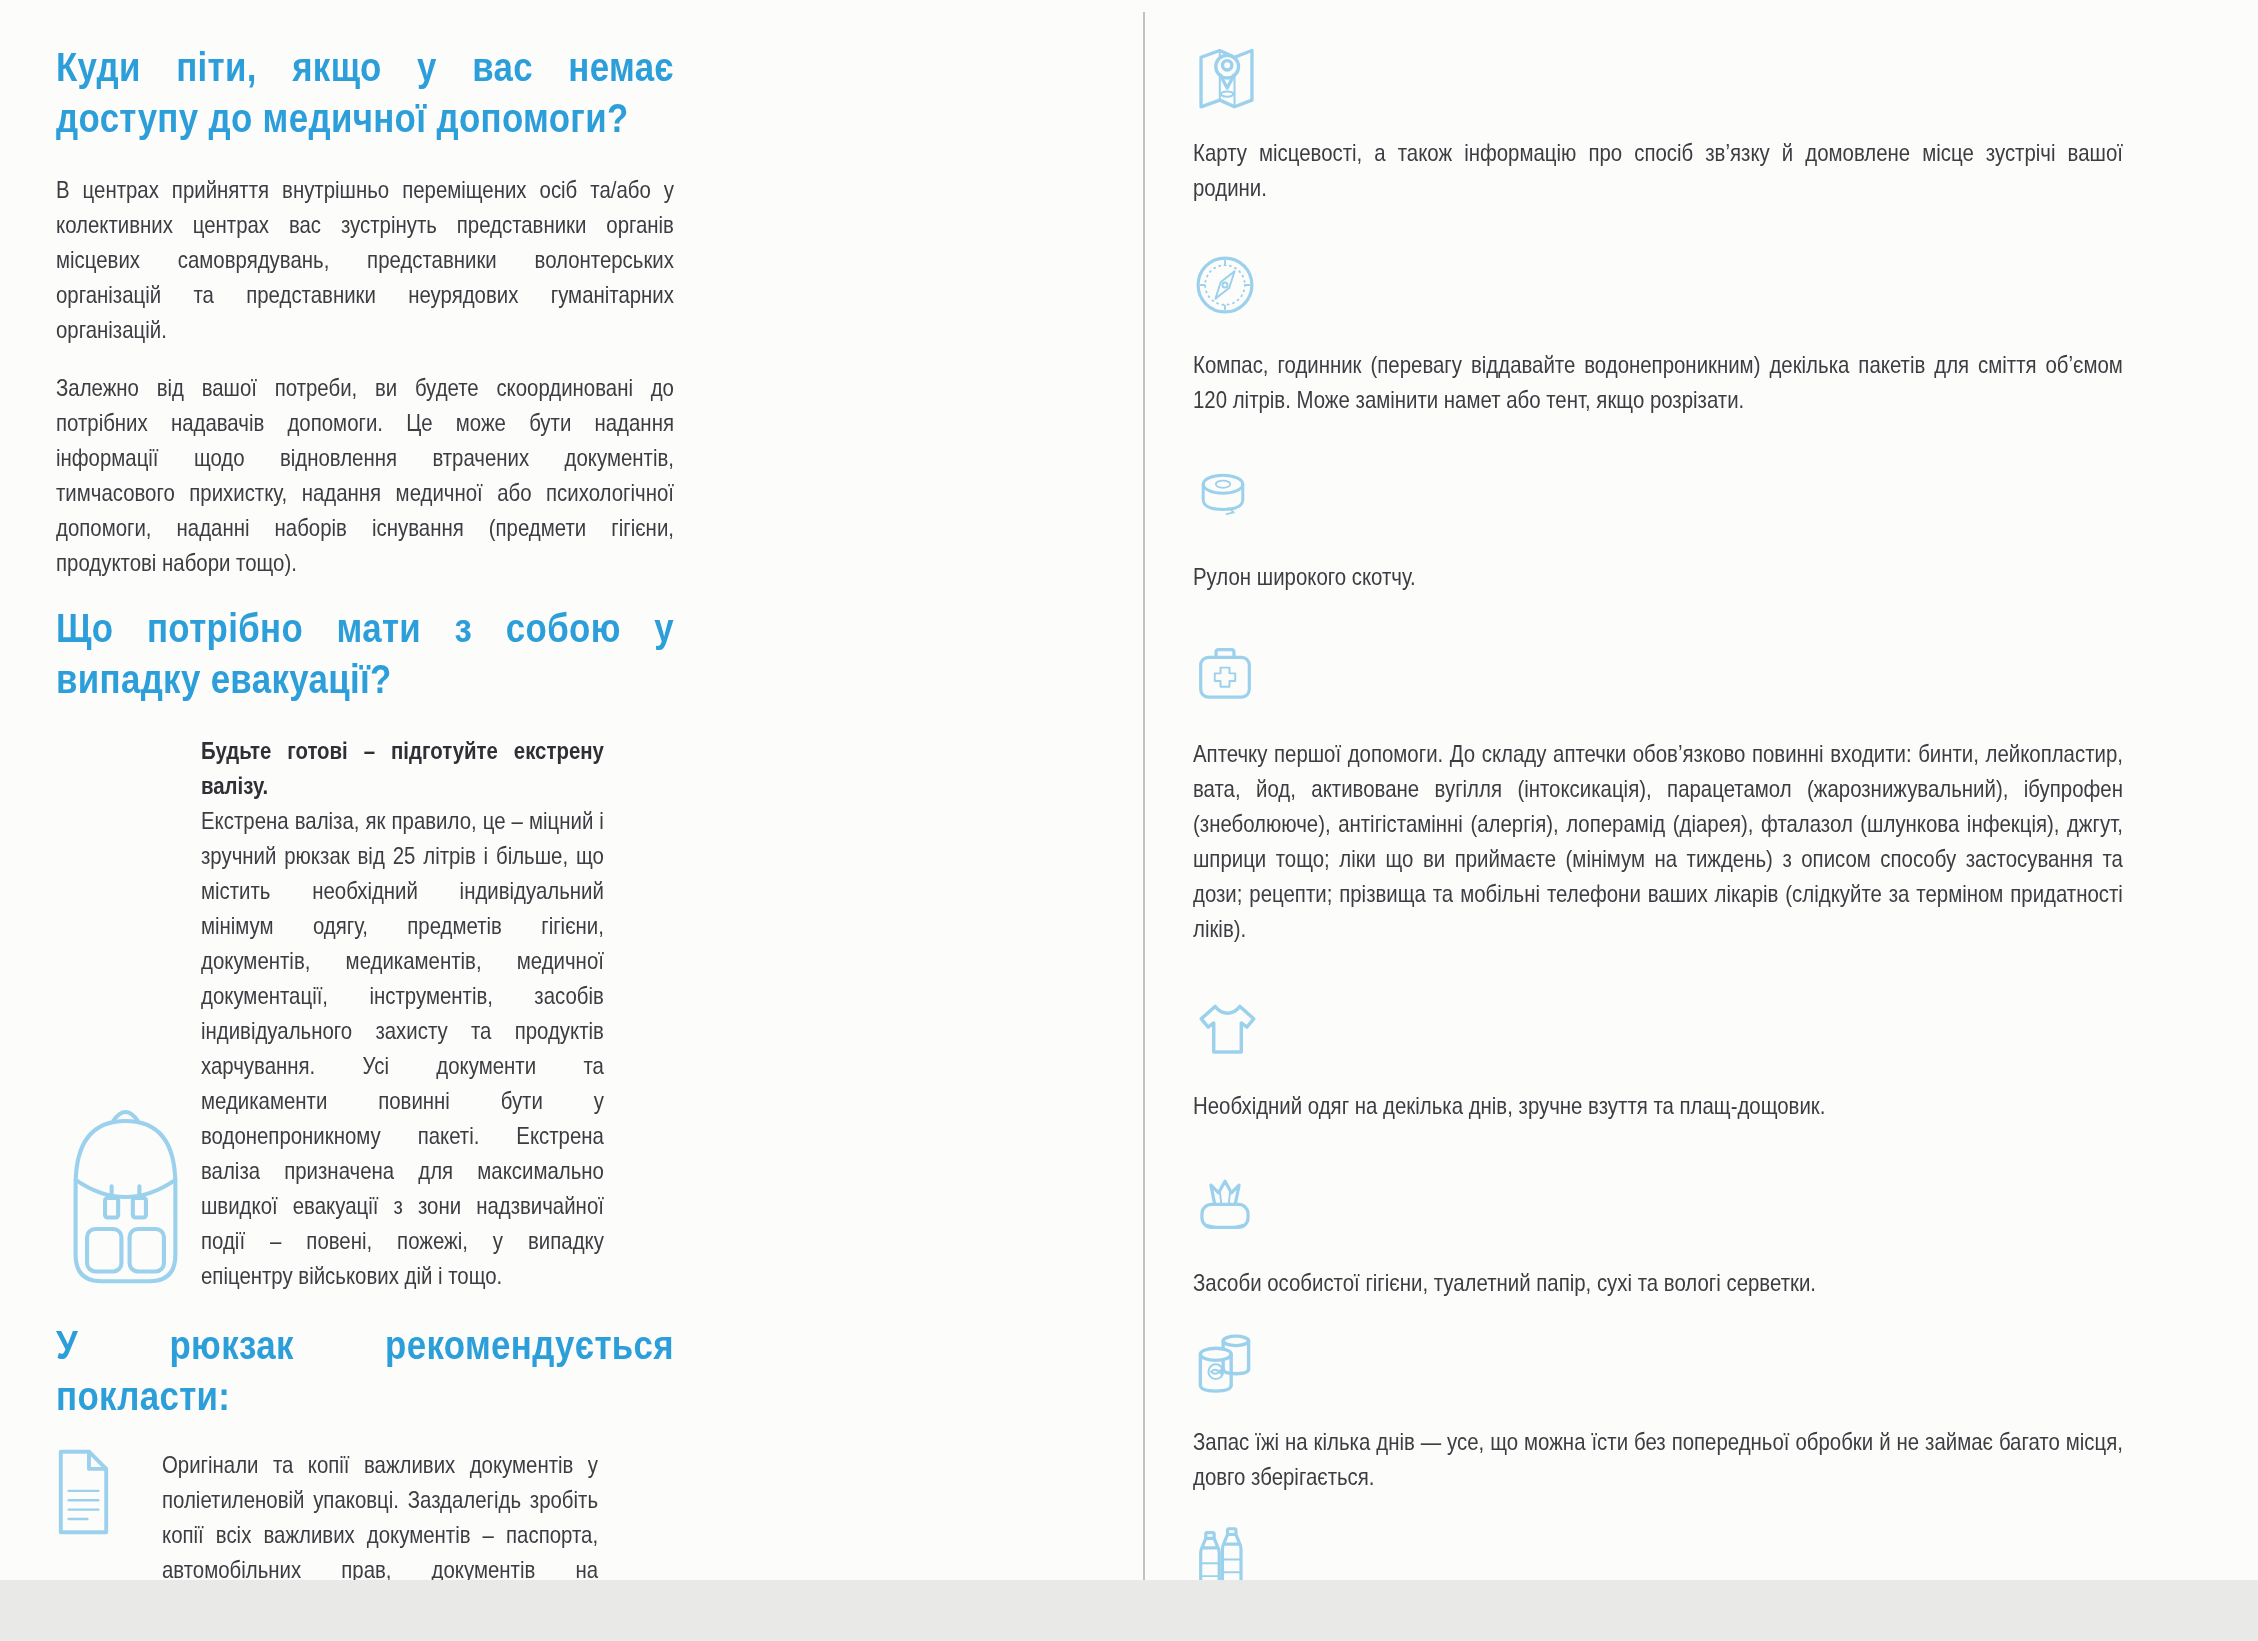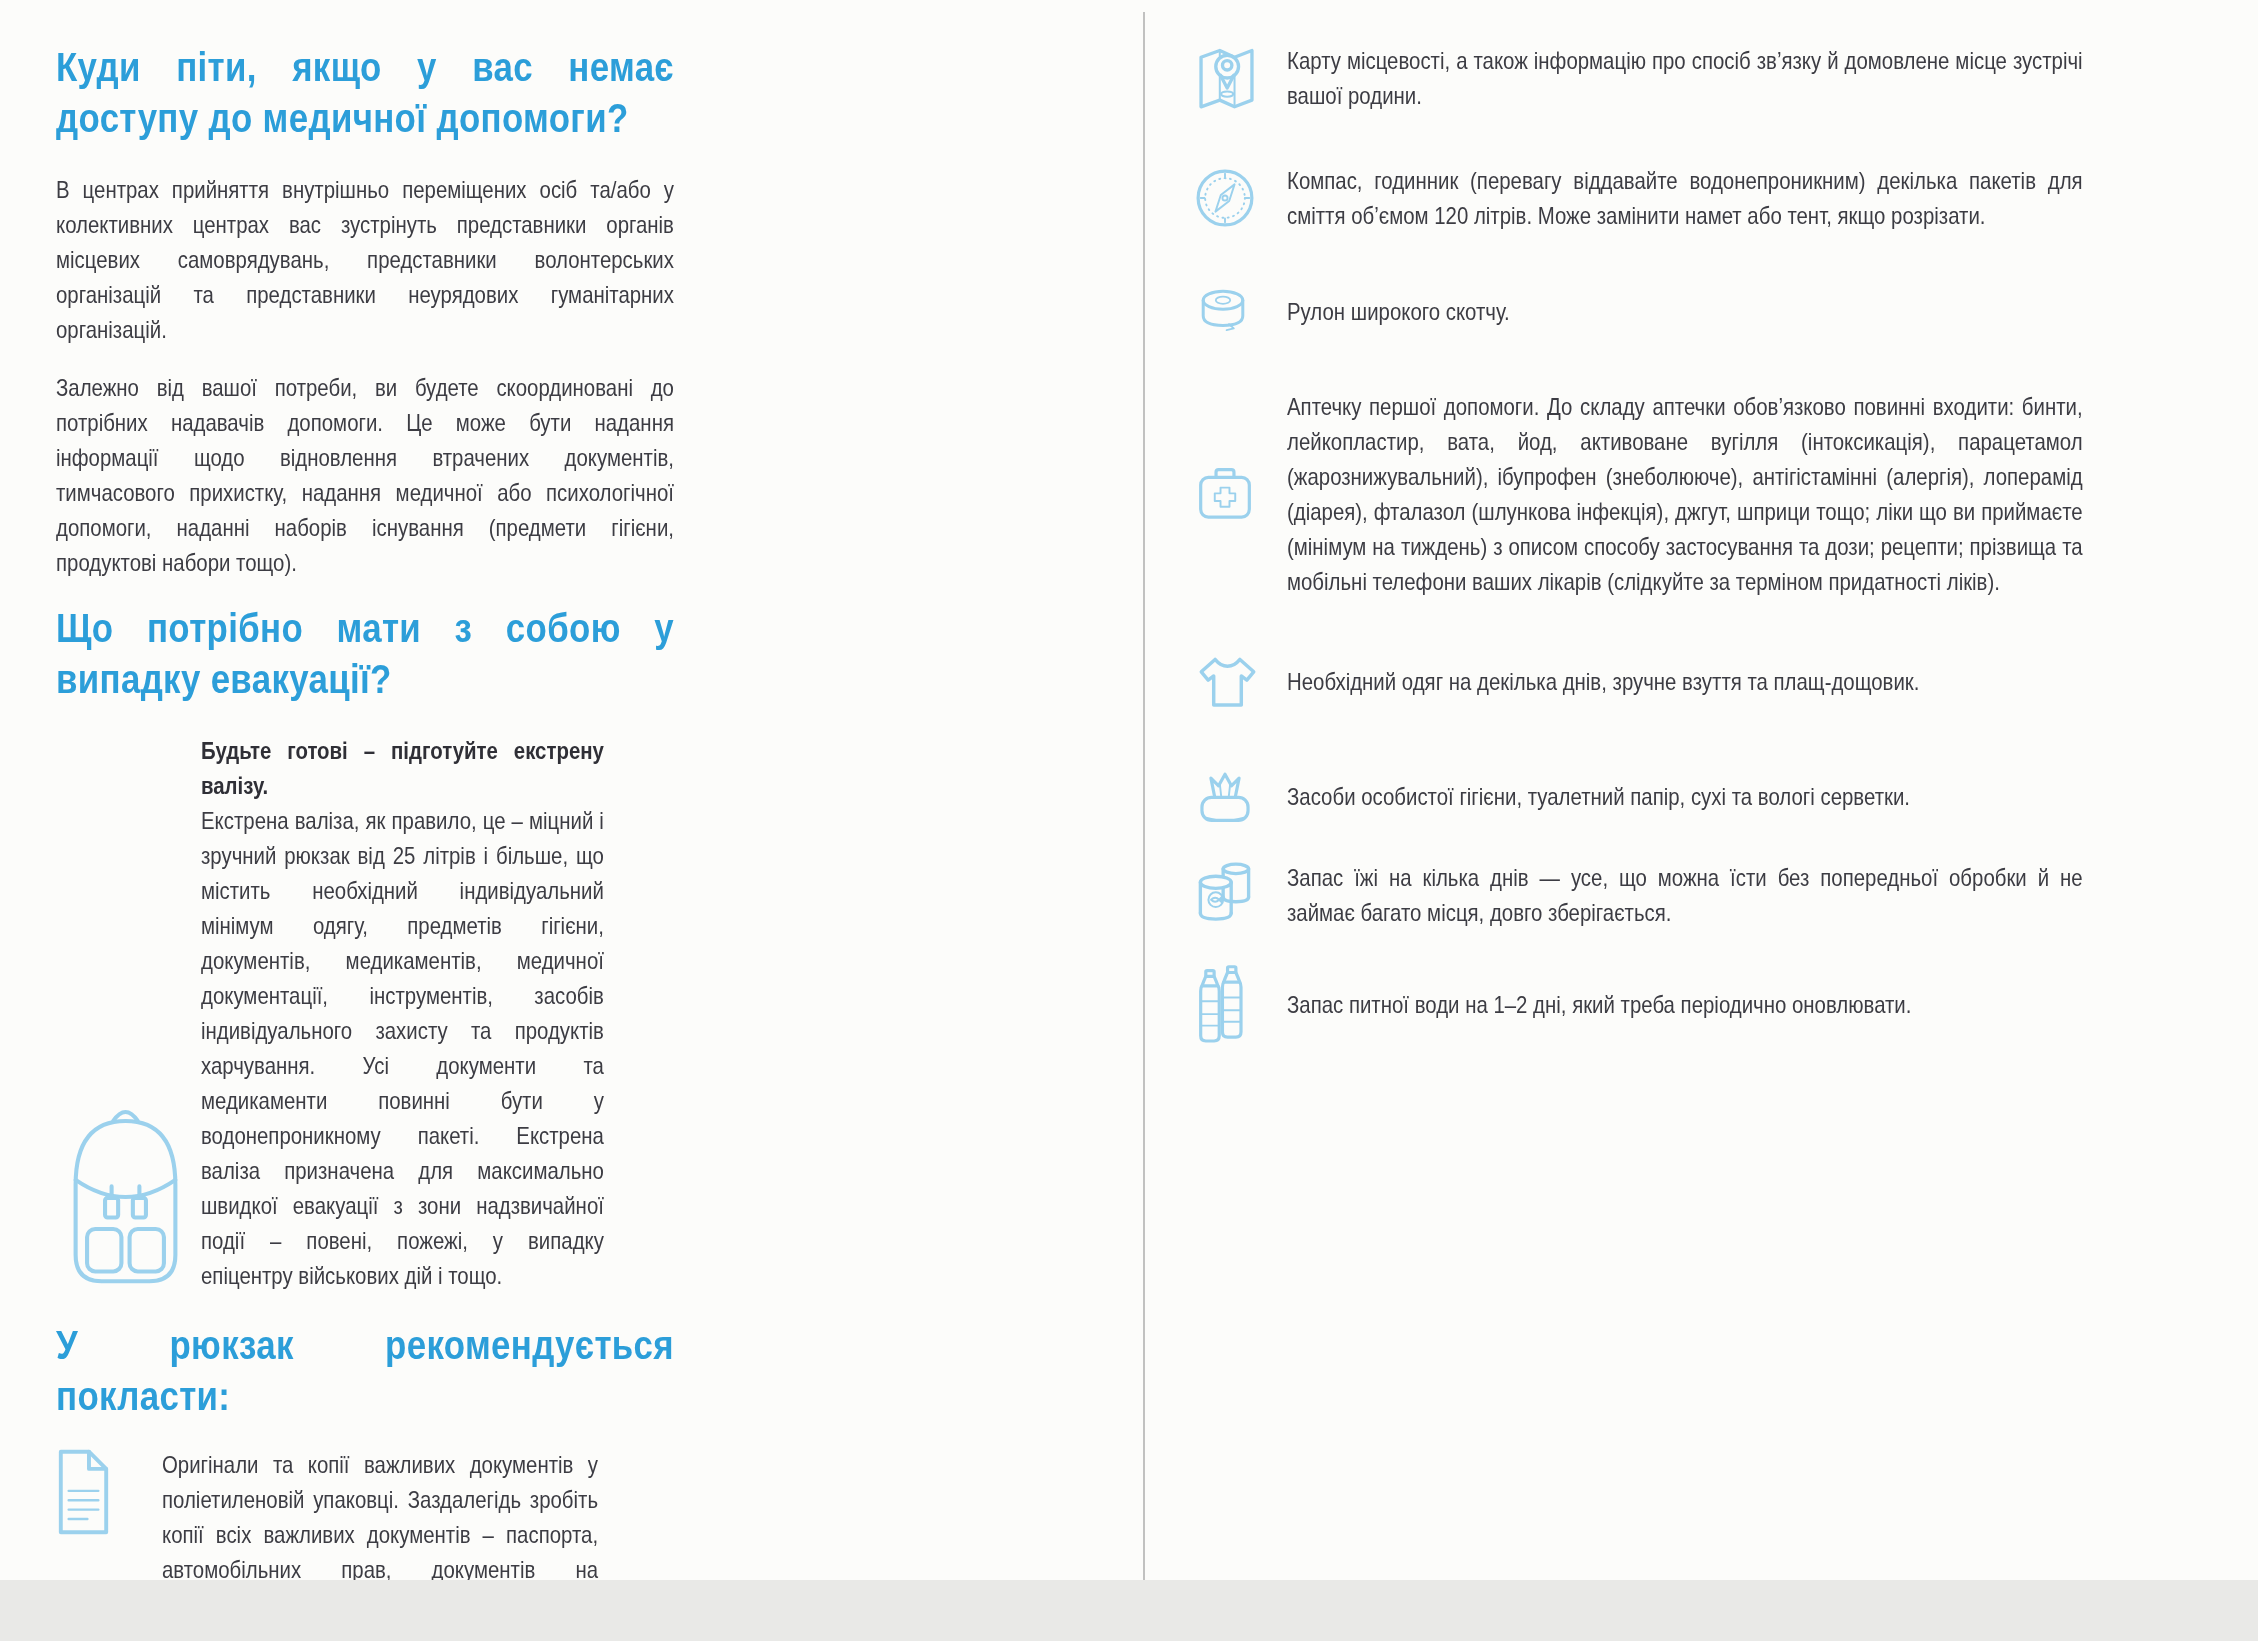--- a/index.html
+++ b/index.html
@@ -39,21 +39,21 @@
   .boldline{font-weight:bold;color:#2f2f36;}
 
   .bagrow{display:flex;align-items:flex-end;margin:1.8px 0 26.5px 0;}
   .bagicon{flex:0 0 145px;padding-top:19.4px;}
   .bagtext{width:556px;}
   .bagtext .body{margin:0;}
 
   .itemrow{display:flex;align-items:flex-start;margin-bottom:52px;}
   .col.left .itemicon{flex:0 0 106px;}
   .col.left .itemtext{width:603px;}
-  .itemrow.vcenter{align-items:center;}
+  .itemrow.vcenter{flex-direction:column;}
 
   .col.right .itemrow{margin-bottom:48px;}
   .col.right .itemrow.tight{margin-bottom:30px;}
   .col.right .itemicon{flex:0 0 94px;display:flex;justify-content:flex-start;}
   .col.right .itemtext{width:1094px;}
   .itemtext .body{margin:0;}
 
   svg.ic{display:block;}
   svg.ic *{
     stroke:#9bd1ed;fill:none;stroke-width:5;

